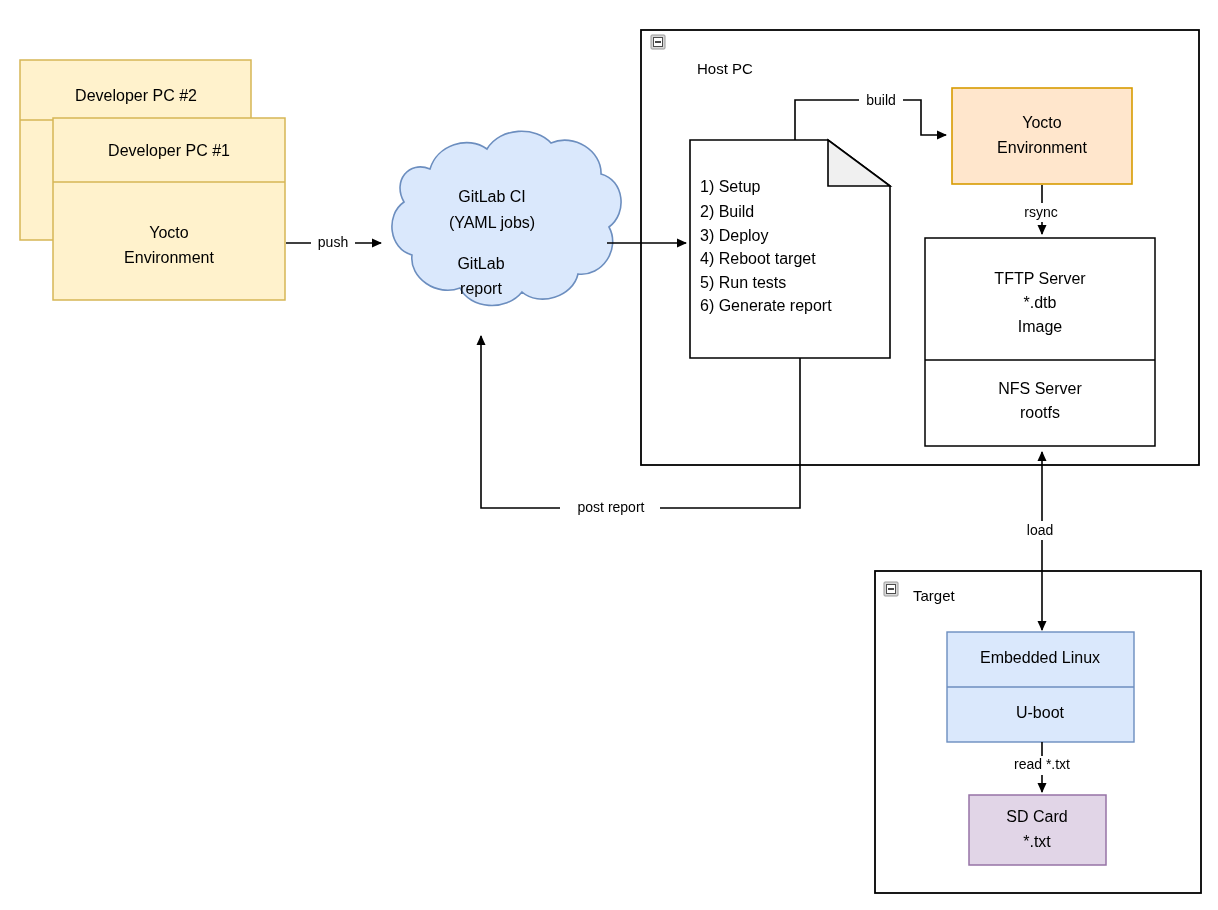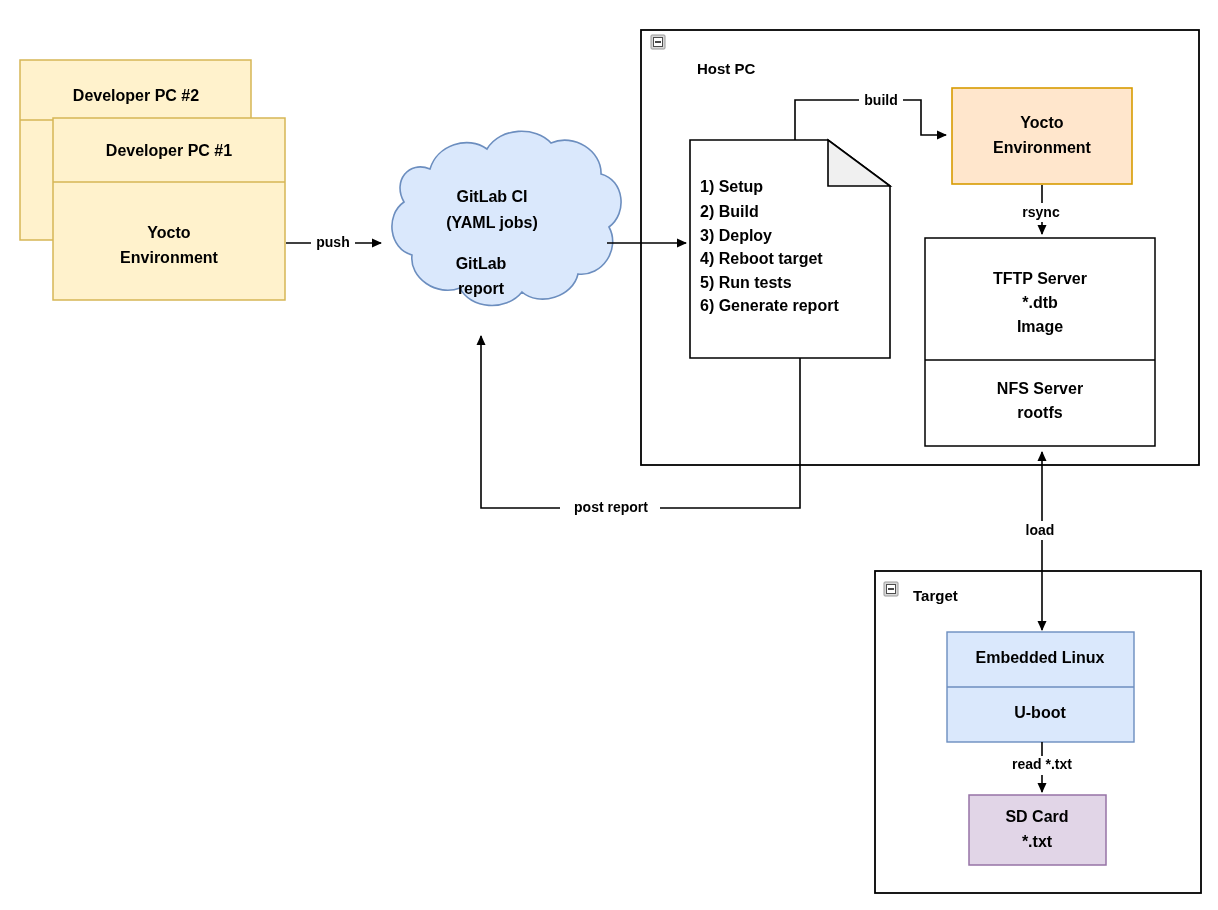--- a/index.html
+++ b/index.html
@@ -12,21 +12,20 @@
     font-family: "Liberation Sans", sans-serif;
     width: 1218px;
     height: 910px;
     overflow: hidden;
   }
   #diagram-root {
     position: relative;
     width: 1218px;
     height: 910px;
     background: #ffffff;
-    font-weight: bold;
   }
   svg.canvas {
     position: absolute;
     top: 0;
     left: 0;
     width: 1218px;
     height: 910px;
   }
   text {
     font-family: "Liberation Sans", sans-serif;

